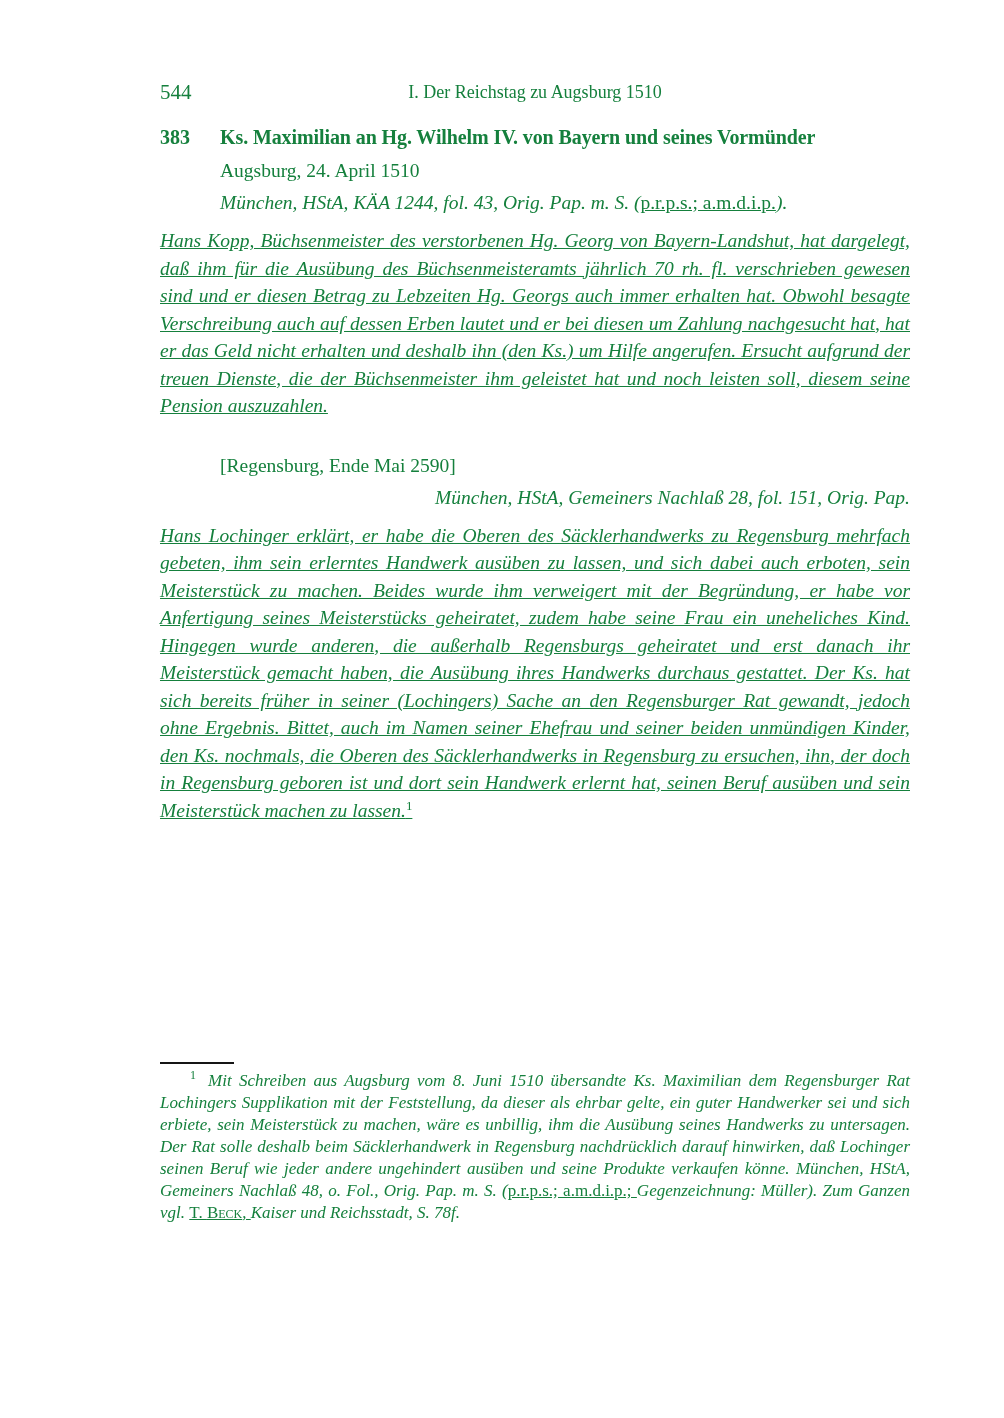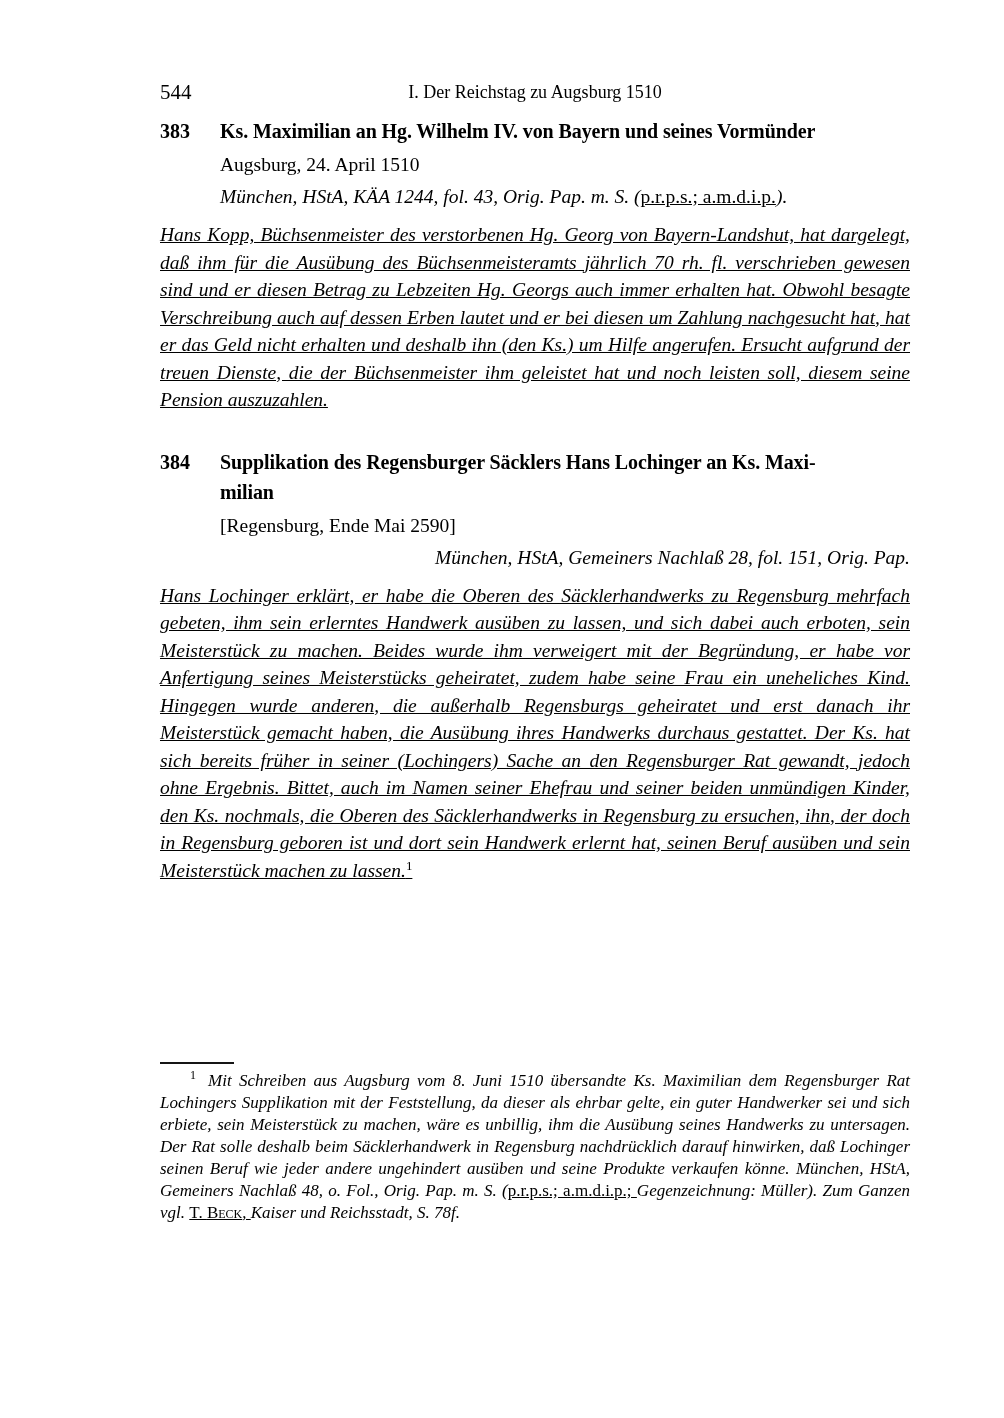--- a/index.html
+++ b/index.html
@@ -5,21 +5,21 @@
   html, body {
     margin: 0;
     padding: 0;
     background: #ffffff;
   }
   .page {
     position: relative;
     width: 1004px;
     height: 1418px;
     background: #ffffff;
-    color: #000000;
+    color: #15803d;
     font-family: "Liberation Serif", "DejaVu Serif", serif;
     overflow: hidden;
   }
   .content {
     position: absolute;
     left: 160px;
     top: 80px;
     width: 750px;
   }
   
@@ -75,21 +75,21 @@
   .rm { font-style: normal; text-decoration: underline; }
   .sc { font-variant: small-caps; }
   .body-text {
     margin: 11px 0 0 0;
     font-style: italic;
     font-size: 19.5px;
     line-height: 27.5px;
     text-align: justify;
     text-decoration: underline;
   }
-  .entry-383 { margin-top: 12px; }
+  .entry-383 { margin-top: 18px; }
   .entry-384 { margin-top: 33px; }
   sup.fn-ref {
     font-style: normal;
     font-size: 13px;
     vertical-align: super;
     line-height: 0;
   }
   
   .footnote-area {
     position: absolute;
@@ -134,27 +134,20 @@
         <h2 class="entry-title">Ks. Maximilian an Hg. Wilhelm IV. von Bayern und seines Vormünder</h2>
       </div>
       <div class="entry-meta">
         <p class="dateline">Augsburg, 24. April 1510</p>
         <p class="sourceline"><span class="it">München, HStA, KÄA 1244, fol. 43, Orig. Pap. m. S. (</span><span class="rm">p.r.p.s.; a.m.d.i.p.</span><span class="it">).</span></p>
       </div>
       <p class="body-text">Hans Kopp, Büchsenmeister des verstorbenen Hg. Georg von Bayern-Landshut, hat dargelegt, daß ihm für die Ausübung des Büchsenmeisteramts jährlich 70 rh. fl. verschrieben gewesen sind und er diesen Betrag zu Lebzeiten Hg. Georgs auch immer erhalten hat. Obwohl besagte Verschreibung auch auf dessen Erben lautet und er bei diesen um Zahlung nachgesucht hat, hat er das Geld nicht erhalten und deshalb ihn (den Ks.) um Hilfe angerufen. Ersucht aufgrund der treuen Dienste, die der Büchsenmeister ihm geleistet hat und noch leisten soll, diesem seine Pension auszuzahlen.</p>
     </section>
 
     <section class="entry entry-384">
-      <div class="entry-heading">
-        <span class="entry-num">384</span>
-        <h2 class="entry-title">
-            <span>Supplikation des Regensburger Säcklers Hans Lochinger an Ks. Maxi-</span>
-            <span>milian</span>
-          </h2>
-      </div>
       <div class="entry-meta">
         <p class="dateline">[Regensburg, Ende Mai 2590]</p>
         <p class="sourceline it">München, HStA, Gemeiners Nachlaß 28, fol. 151, Orig. Pap.</p>
       </div>
       <p class="body-text"><span>Hans Lochinger erklärt, er habe die Oberen des Säcklerhandwerks zu Regensburg mehrfach gebeten, ihm sein erlerntes Handwerk ausüben zu lassen, und sich dabei auch erboten, sein Meisterstück zu machen. Beides wurde ihm verweigert mit der Begründung, er habe vor Anfertigung seines Meisterstücks geheiratet, zudem habe seine Frau ein uneheliches Kind. Hingegen wurde anderen, die außerhalb Regensburgs geheiratet und erst danach ihr Meisterstück gemacht haben, die Ausübung ihres Handwerks durchaus gestattet. Der Ks. hat sich bereits früher in seiner (Lochingers) Sache an den Regensburger Rat gewandt, jedoch ohne Ergebnis. Bittet, auch im Namen seiner Ehefrau und seiner beiden unmündigen Kinder, den Ks. nochmals, die Oberen des Säcklerhandwerks in Regensburg zu ersuchen, ihn, der doch in Regensburg geboren ist und dort sein Handwerk erlernt hat, seinen Beruf ausüben und sein Meisterstück machen zu lassen.</span><sup class="fn-ref">1</sup></p>
     </section>
 
   </div>
 
   <footer class="footnote-area">

